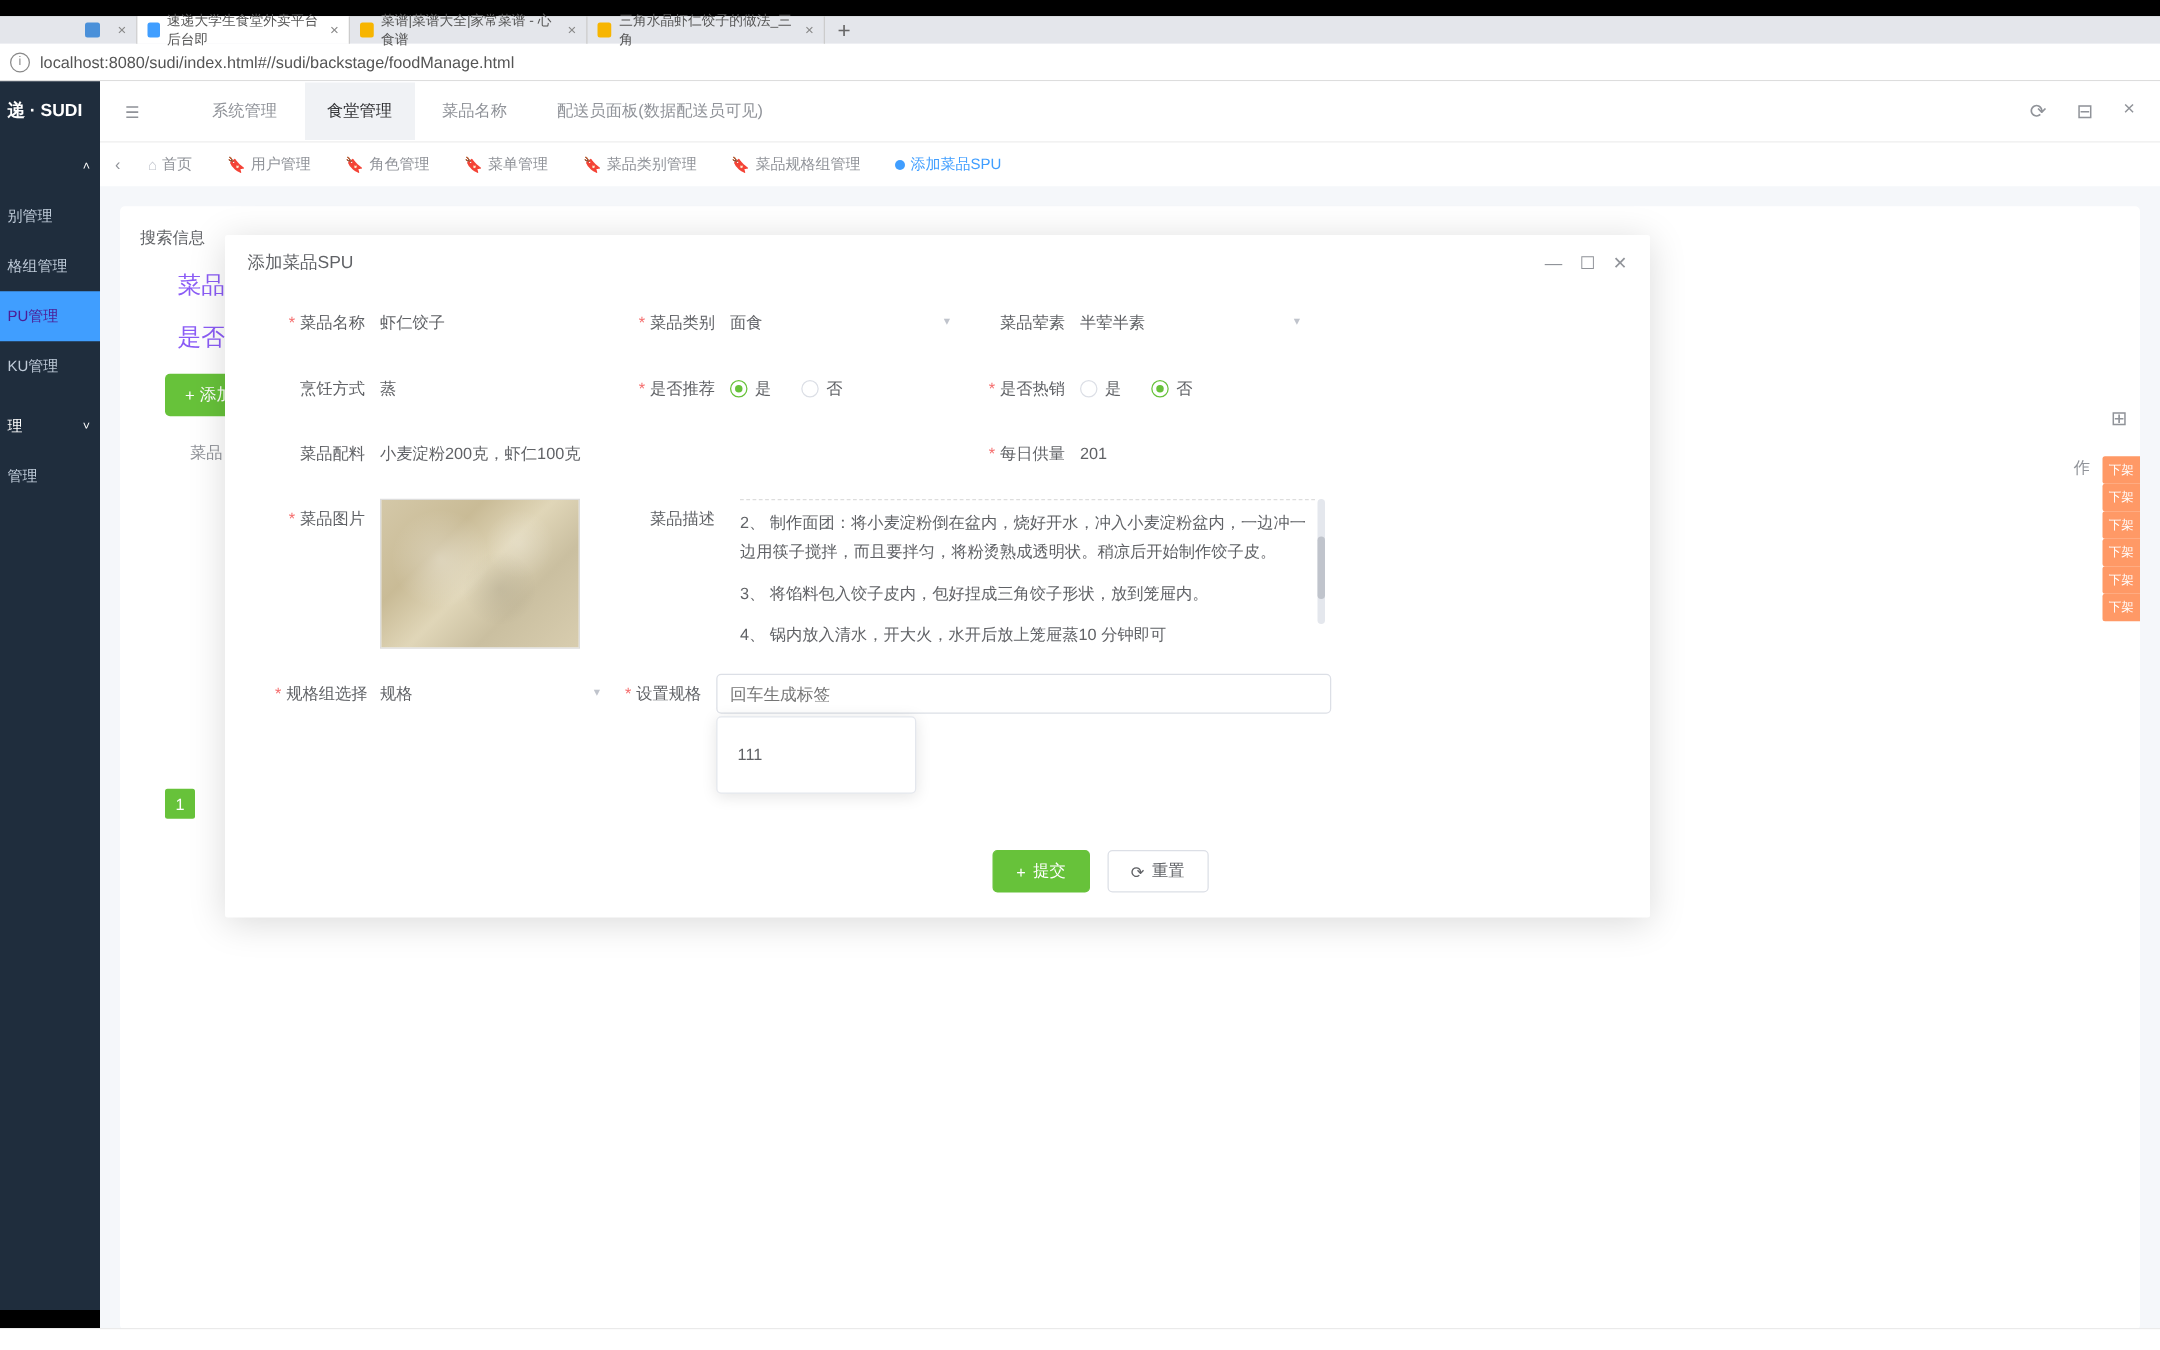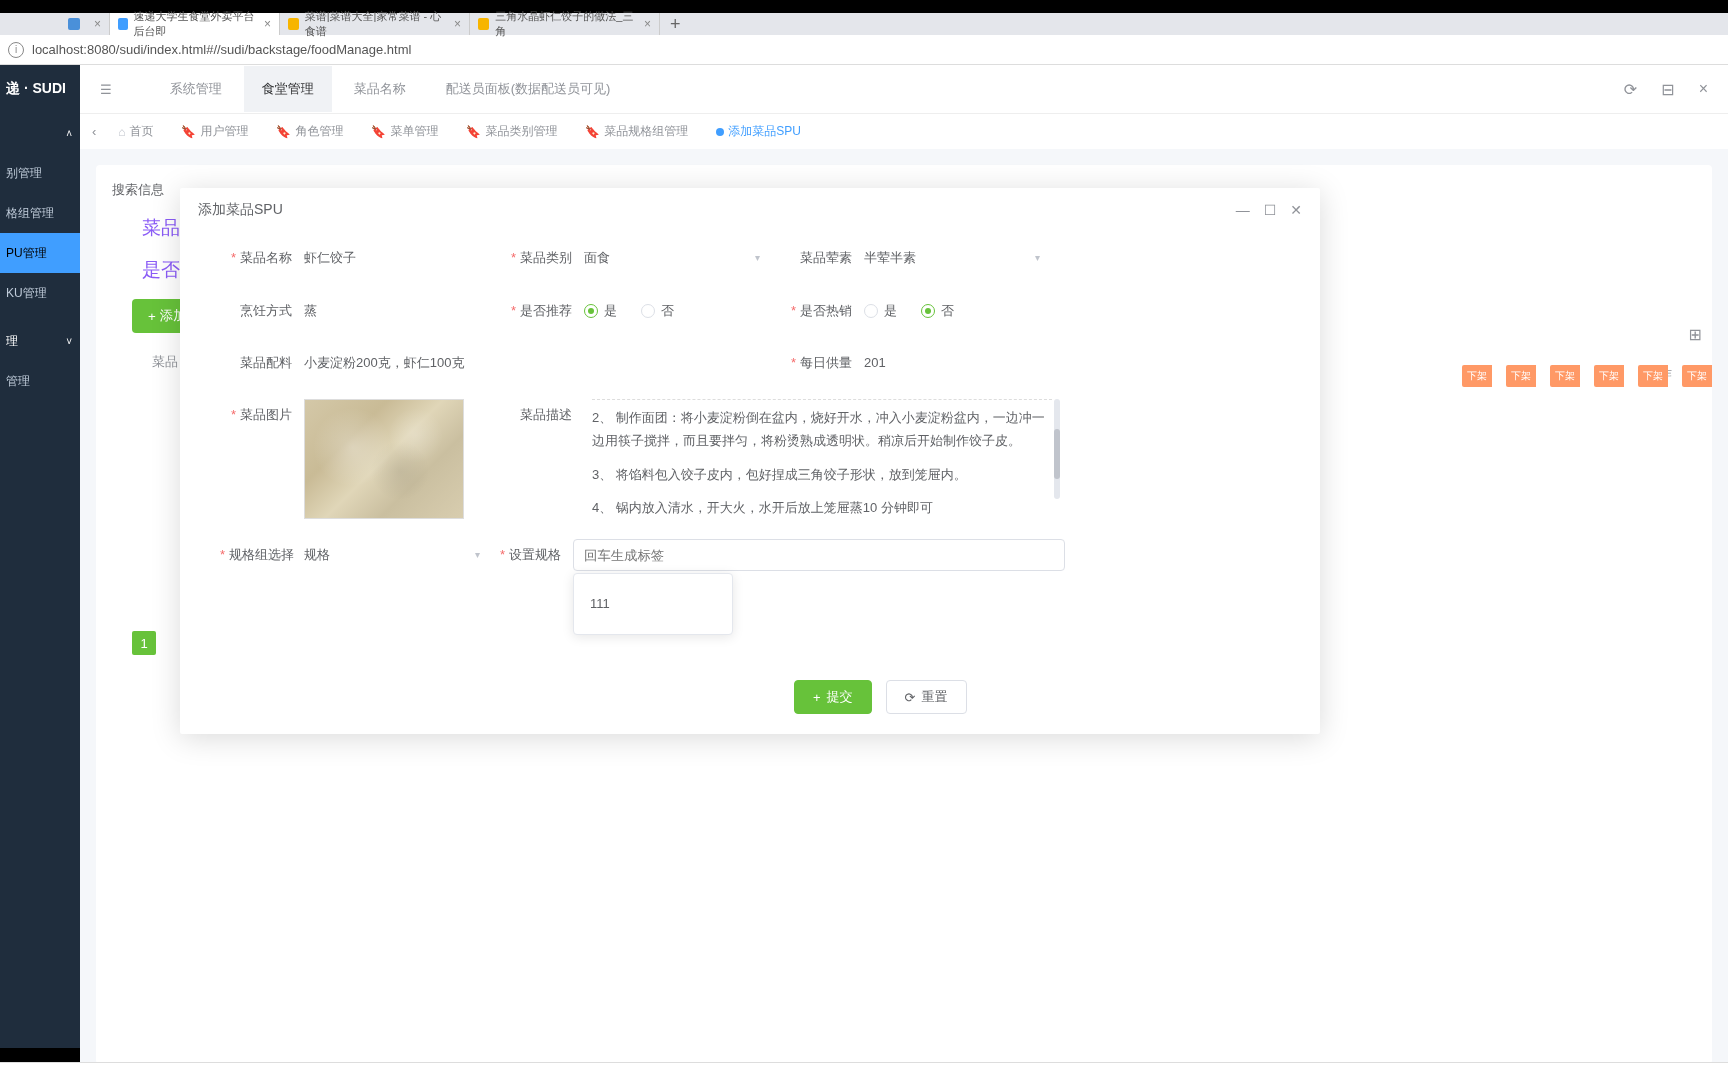--- a/index.html
+++ b/index.html
@@ -16,21 +16,21 @@
     .addr-bar { height: 30px; background: #fff; display: flex; align-items: center; padding: 0 8px; border-bottom: 1px solid #ddd; }
     .addr-icon { width: 16px; height: 16px; border: 1px solid #888; border-radius: 50%; display: flex; align-items: center; justify-content: center; font-size: 10px; margin-right: 8px; color: #888; }
     .url { color: #555; font-size: 13px; }
     
     
     .app { display: flex; height: calc(1080px - 65px); }
     .sidebar { width: 80px; background: #1f2d3d; color: #bfcbd9; overflow: hidden; }
     .brand { height: 48px; display: flex; align-items: center; padding-left: 6px; color: #fff; font-size: 14px; font-weight: bold; }
     .side-item { height: 40px; display: flex; align-items: center; padding-left: 6px; font-size: 12px; position: relative; }
     .side-item.group { justify-content: space-between; padding-right: 8px; color: #fff; }
-    .side-item.active { background: #409eff; color: #000000; }
+    .side-item.active { background: #409eff; color: #4c1d95; }
     .side-chevron { font-size: 10px; }
     
     .main { flex: 1; background: #f5f7fa; display: flex; flex-direction: column; }
     .topbar { height: 48px; background: #fff; display: flex; align-items: center; padding: 0 20px; }
     .topbar .menu-icon { margin-right: 40px; color: #909399; }
     .topbar .nav { display: flex; gap: 4px; }
     .topbar .nav-item { padding: 14px 18px; color: #909399; font-size: 13px; }
     .topbar .nav-item.active { background: #f0f2f5; color: #303133; }
     .topbar-right { margin-left: auto; display: flex; gap: 24px; color: #909399; }
     .topbar-right span { font-size: 16px; }
@@ -43,21 +43,21 @@
     .sub-tab.active .dot { width: 8px; height: 8px; border-radius: 50%; background: #409eff; }
     
     .content { flex: 1; padding: 16px; position: relative; }
     .bg-panel { background: #fff; border-radius: 4px; padding: 16px; height: 100%; position: relative; }
     .bg-title { font-size: 13px; color: #606266; margin-bottom: 16px; }
     .bg-row { display: flex; align-items: center; gap: 20px; margin-bottom: 16px; padding-left: 30px; }
     .bg-label { color: #8b5cf6; font-size: 19px; }
     .add-btn { background: #67c23a; color: #fff; border: none; padding: 8px 16px; border-radius: 4px; display: inline-flex; align-items: center; gap: 4px; margin-left: 20px; }
     .page-badge { width: 24px; height: 24px; background: #67c23a; color: #fff; display: inline-flex; align-items: center; justify-content: center; border-radius: 2px; margin-left: 20px; margin-top: 20px; }
     .grid-icon { position: absolute; right: 10px; top: 160px; color: #909399; font-size: 16px; }
-    .right-strip { position: absolute; right: 0; top: 200px; display: flex; flex-direction: row; gap: 14px; }
+    .right-strip { position: absolute; right: 0; top: 200px; display: flex; flex-direction: column; }
     .right-chip { width: 30px; height: 22px; background: #ff9966; border-radius: 2px 0 0 2px; color: #fff; font-size: 10px; display: flex; align-items: center; justify-content: center; }
     
     
     .modal { position: absolute; left: 180px; top: 188px; width: 1140px; height: 546px; background: #fff; box-shadow: 0 4px 30px rgba(0,0,0,0.15); border-radius: 2px; display: flex; flex-direction: column; }
     .modal-header { height: 44px; display: flex; align-items: center; padding: 0 18px; border-bottom: 0; }
     .modal-title { font-size: 14px; color: #606266; }
     .modal-ctrls { margin-left: auto; display: flex; gap: 14px; color: #909399; font-size: 14px; }
     .modal-body { flex: 1; padding: 10px 40px; overflow: auto; }
     .form-item { display: flex; align-items: flex-start; margin-bottom: 20px; min-height: 32px; }
     .col-1 { width: 280px; }

